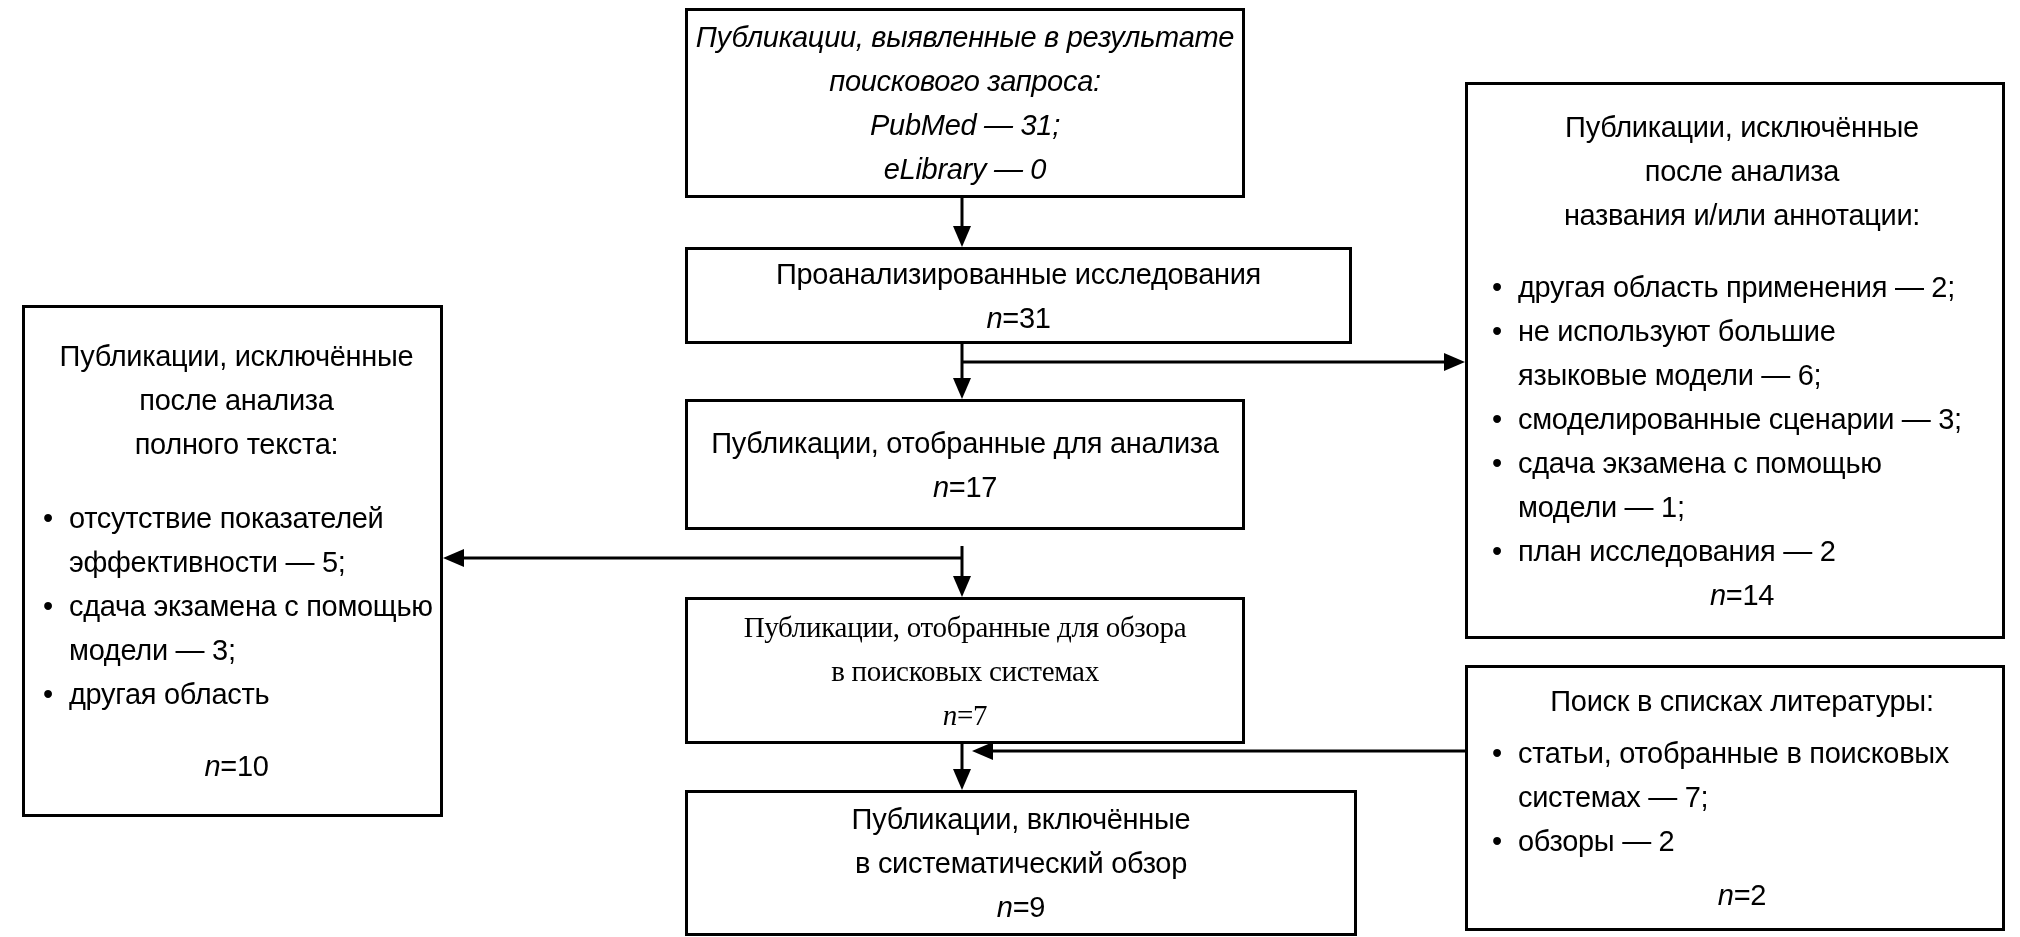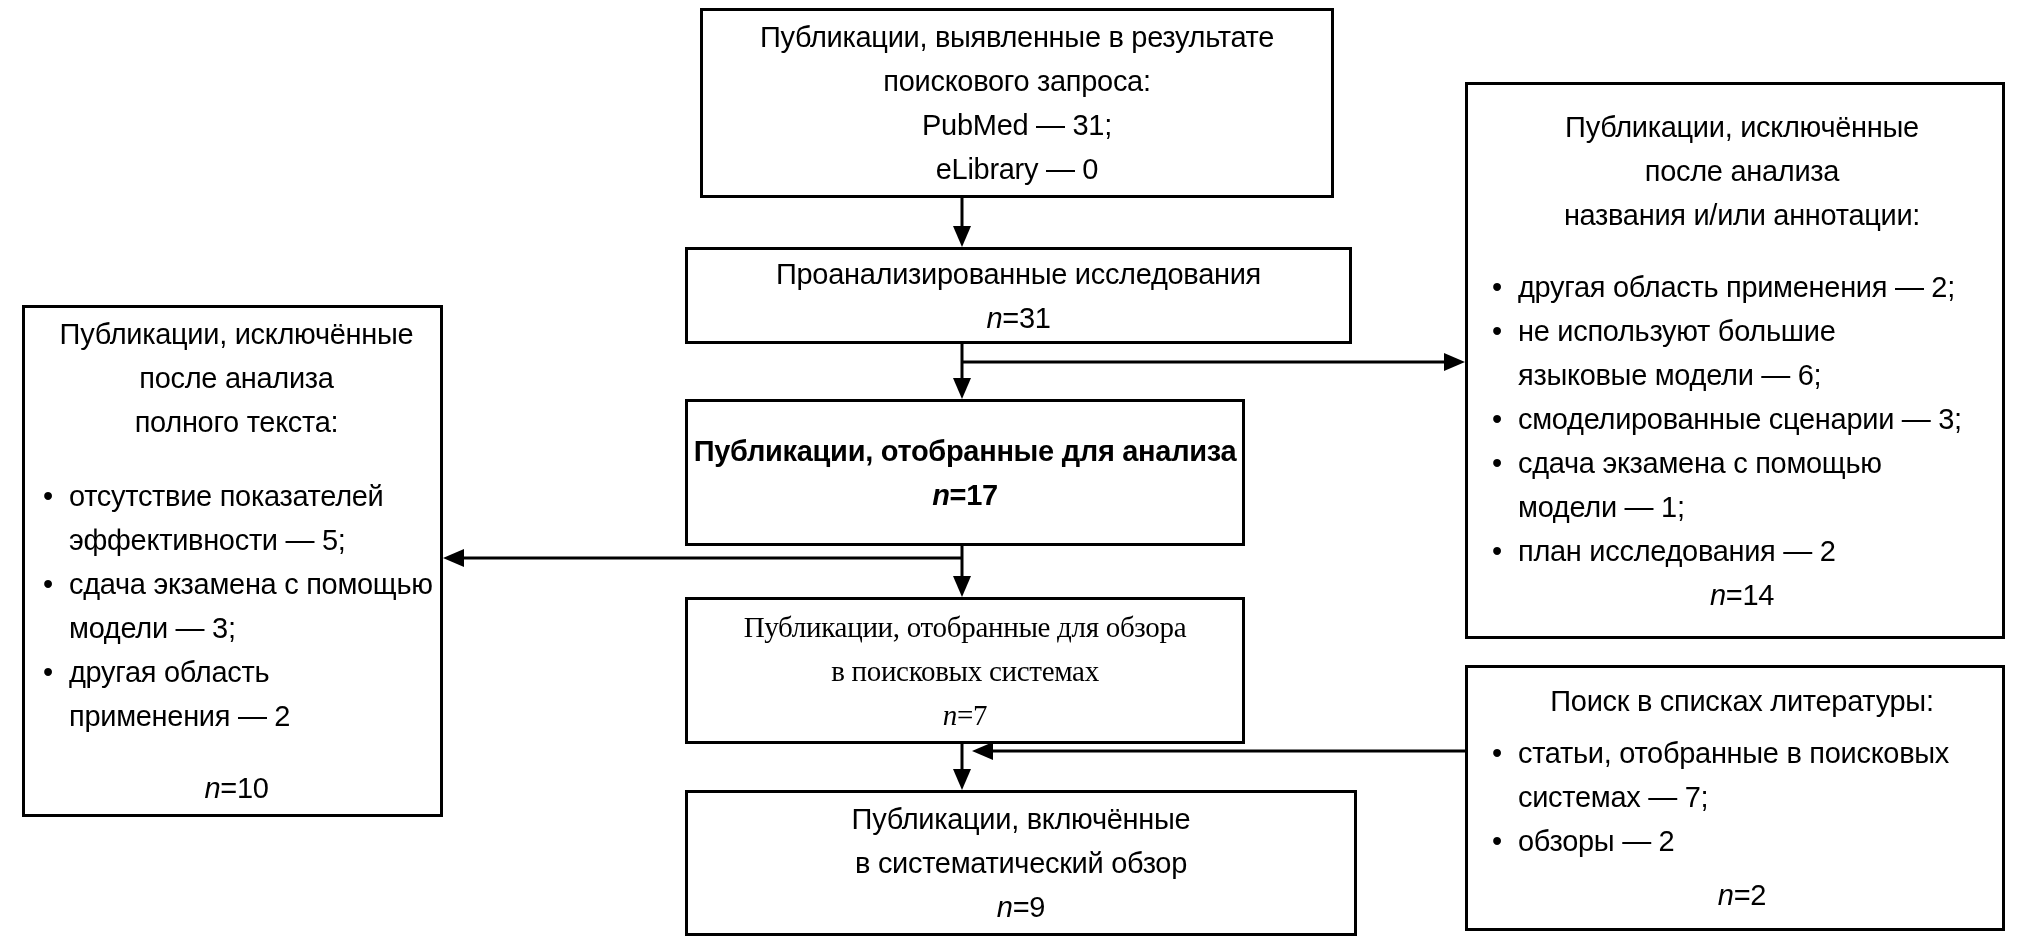--- a/index.html
+++ b/index.html
@@ -86,33 +86,33 @@
     <g>
       <line x1="962" y1="744" x2="962" y2="772" stroke="#000" stroke-width="3"></line>
       <polygon points="962,790 953,769 971,769" fill="#000"></polygon>
     </g>
     <g>
       <line x1="1465" y1="751" x2="990" y2="751" stroke="#000" stroke-width="3"></line>
       <polygon points="972,751 993,742 993,760" fill="#000"></polygon>
     </g>
   </svg>
 
-  <div class="box" style="left:700px; top:8px; width:634px; height:190px;">
+  <div class="box" style="left:685px; top:8px; width:560px; height:190px;font-style:italic;">
     <div class="line">Публикации, выявленные в результате</div>
     <div class="line">поискового запроса:</div>
     <div class="line">PubMed — 31;</div>
     <div class="line">eLibrary — 0</div>
   </div>
 
   <div class="box" style="left:685px; top:247px; width:667px; height:97px;">
     <div class="line">Проанализированные исследования</div>
     <div class="line n-line"><span class="n-var">n</span><span>=31</span></div>
   </div>
 
-  <div class="box" style="left:685px; top:399px; width:560px; height:147px;font-weight:bold;">
+  <div class="box" style="left:685px; top:399px; width:560px; height:131px;">
     <div class="line">Публикации, отобранные для анализа</div>
     <div class="line n-line"><span class="n-var">n</span><span>=17</span></div>
   </div>
 
   <div class="box" style="left:685px; top:597px; width:560px; height:147px;font-family:Liberation Serif, serif;">
     <div class="line">Публикации, отобранные для обзора</div>
     <div class="line">в поисковых системах</div>
     <div class="line n-line"><span class="n-var">n</span><span>=7</span></div>
   </div>
 
@@ -133,21 +133,20 @@
         <span class="bline">эффективности — 5;</span>
       </li>
       <li class="bullet-item">
         <span class="bullet-mark">•</span>
         <span class="bline">сдача экзамена с помощью</span>
         <span class="bline">модели — 3;</span>
       </li>
       <li class="bullet-item">
         <span class="bullet-mark">•</span>
         <span class="bline">другая область</span>
-        <span class="bline">применения — 2</span>
       </li>
     </ul>
     <div class="line n-line"><span class="n-var">n</span><span>=10</span></div>
   </div>
 
   <div class="box box-right-top" style="left:1465px; top:82px; width:540px; height:557px;">
     <div class="line">Публикации, исключённые</div>
     <div class="line">после анализа</div>
     <div class="line">названия и/или аннотации:</div>
     <ul class="bullets">

